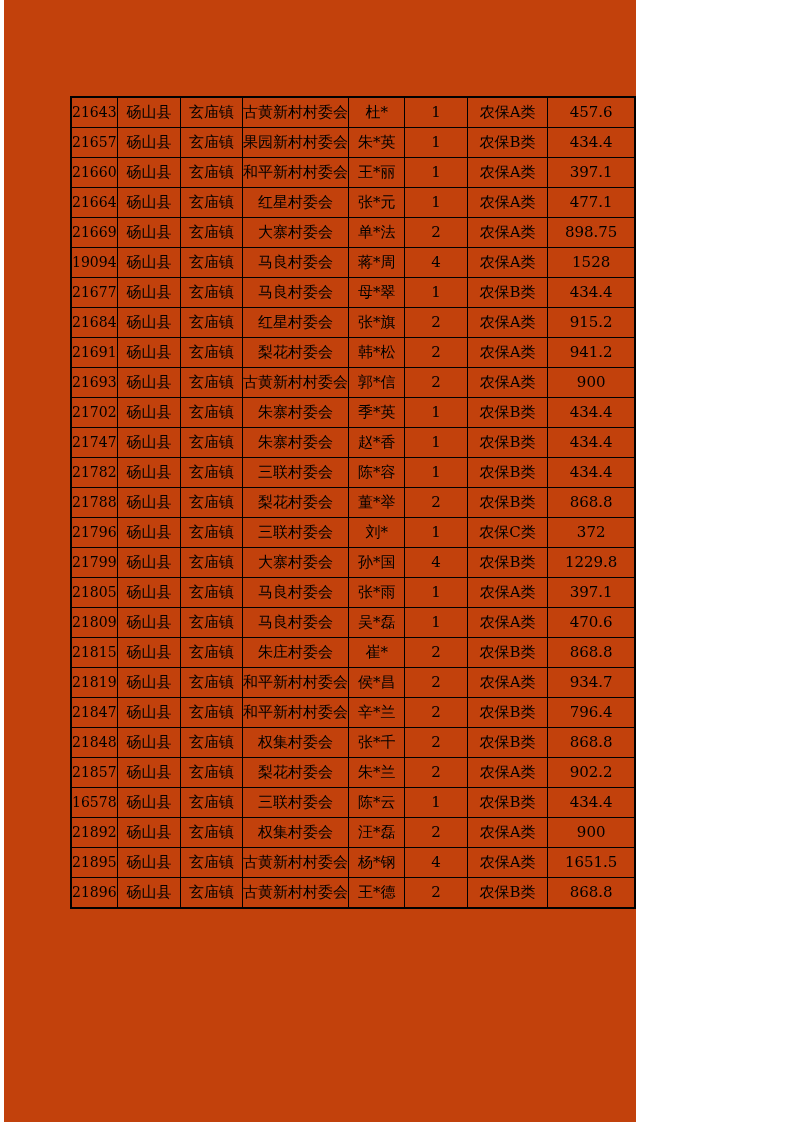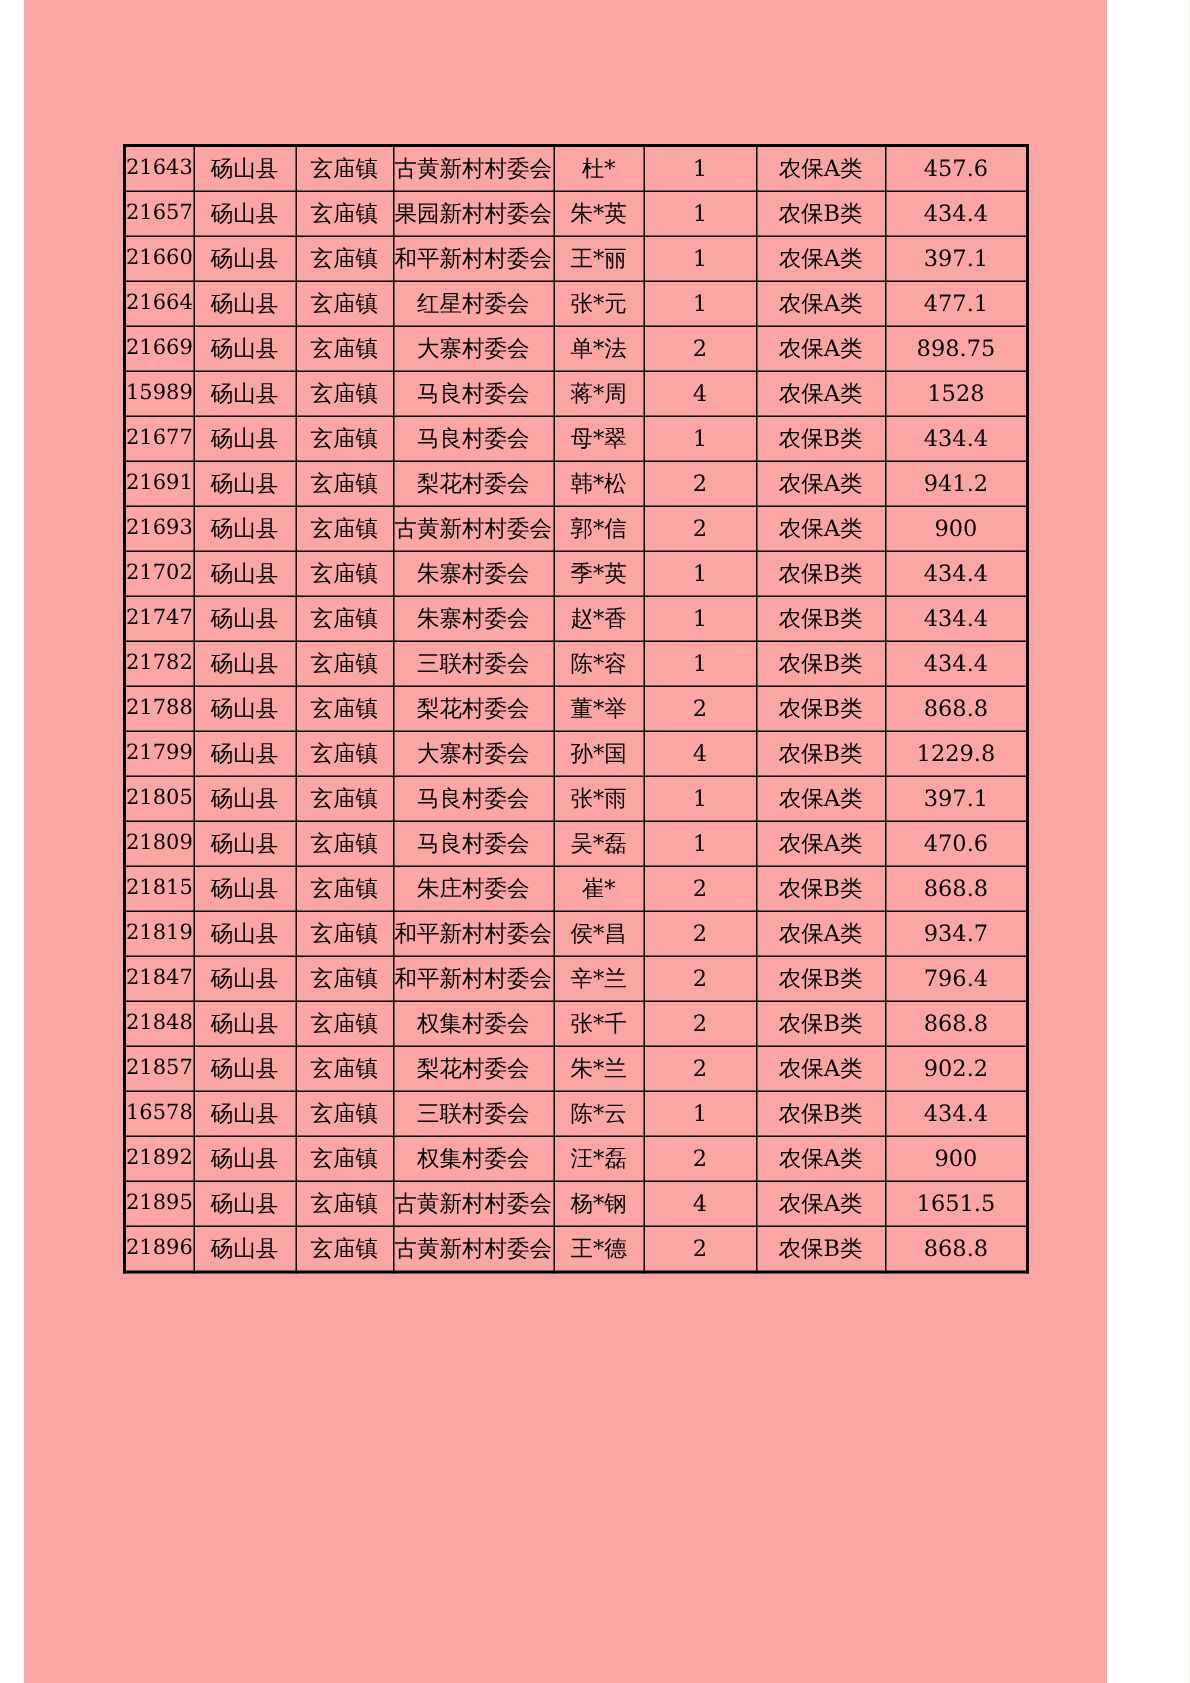--- a/index.html
+++ b/index.html
@@ -9,25 +9,25 @@
   }
   body {
     width: 793px;
     height: 1122px;
     position: relative;
     font-family: "DejaVu Serif", "Liberation Serif", serif;
     color: #000000;
   }
   .page {
     position: absolute;
-    left: 16px;
+    left: 4px;
     top: 0;
-    width: 722px;
+    width: 632px;
     height: 1122px;
-    background: #fca5a5;
+    background: #c2410c;
     overflow: hidden;
   }
   table.grid {
     position: absolute;
     left: 66px;
     top: 96px;
     border-collapse: collapse;
     table-layout: fixed;
     border: 2px solid #000000;
   }
@@ -115,40 +115,50 @@
           <td class="col-id">21669</td>
           <td>砀山县</td>
           <td>玄庙镇</td>
           <td>大寨村委会</td>
           <td>单*法</td>
           <td>2</td>
           <td>农保A类</td>
           <td>898.75</td>
         </tr>
         <tr>
-          <td class="col-id">15989</td>
+          <td class="col-id">19094</td>
           <td>砀山县</td>
           <td>玄庙镇</td>
           <td>马良村委会</td>
           <td>蒋*周</td>
           <td>4</td>
           <td>农保A类</td>
           <td>1528</td>
         </tr>
         <tr>
           <td class="col-id">21677</td>
           <td>砀山县</td>
           <td>玄庙镇</td>
           <td>马良村委会</td>
           <td>母*翠</td>
           <td>1</td>
           <td>农保B类</td>
           <td>434.4</td>
         </tr>
         <tr>
+          <td class="col-id">21684</td>
+          <td>砀山县</td>
+          <td>玄庙镇</td>
+          <td>红星村委会</td>
+          <td>张*旗</td>
+          <td>2</td>
+          <td>农保A类</td>
+          <td>915.2</td>
+        </tr>
+        <tr>
           <td class="col-id">21691</td>
           <td>砀山县</td>
           <td>玄庙镇</td>
           <td>梨花村委会</td>
           <td>韩*松</td>
           <td>2</td>
           <td>农保A类</td>
           <td>941.2</td>
         </tr>
         <tr>
@@ -193,20 +203,30 @@
         </tr>
         <tr>
           <td class="col-id">21788</td>
           <td>砀山县</td>
           <td>玄庙镇</td>
           <td>梨花村委会</td>
           <td>董*举</td>
           <td>2</td>
           <td>农保B类</td>
           <td>868.8</td>
+        </tr>
+        <tr>
+          <td class="col-id">21796</td>
+          <td>砀山县</td>
+          <td>玄庙镇</td>
+          <td>三联村委会</td>
+          <td>刘*</td>
+          <td>1</td>
+          <td>农保C类</td>
+          <td>372</td>
         </tr>
         <tr>
           <td class="col-id">21799</td>
           <td>砀山县</td>
           <td>玄庙镇</td>
           <td>大寨村委会</td>
           <td>孙*国</td>
           <td>4</td>
           <td>农保B类</td>
           <td>1229.8</td>

